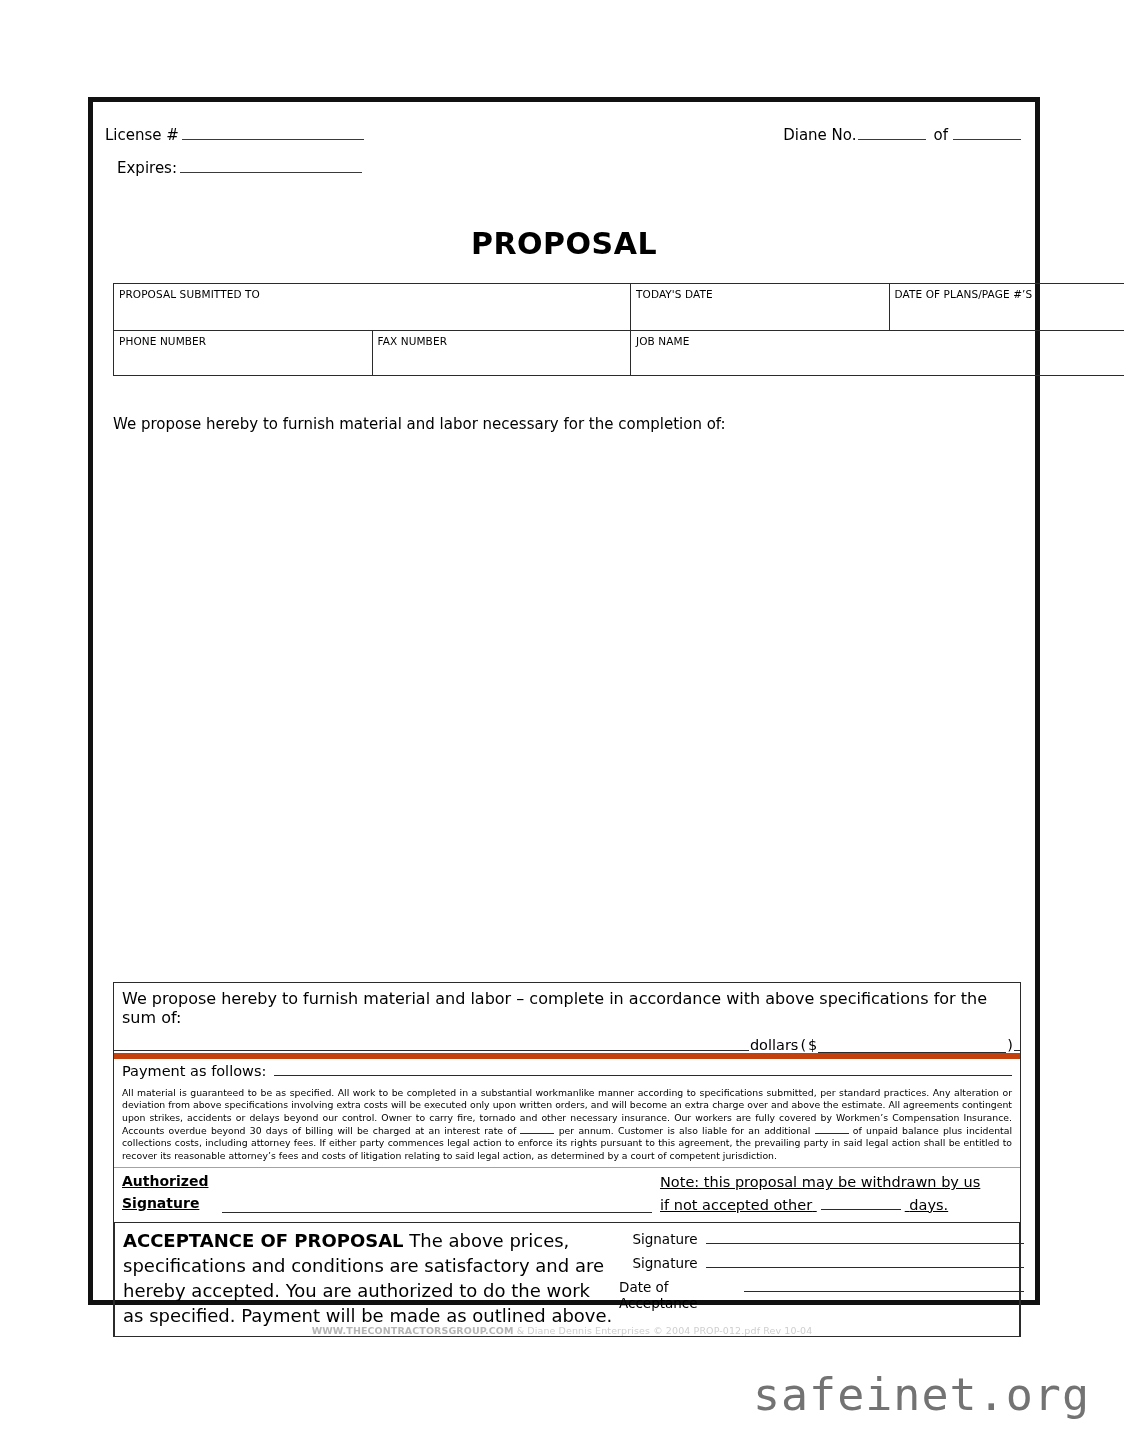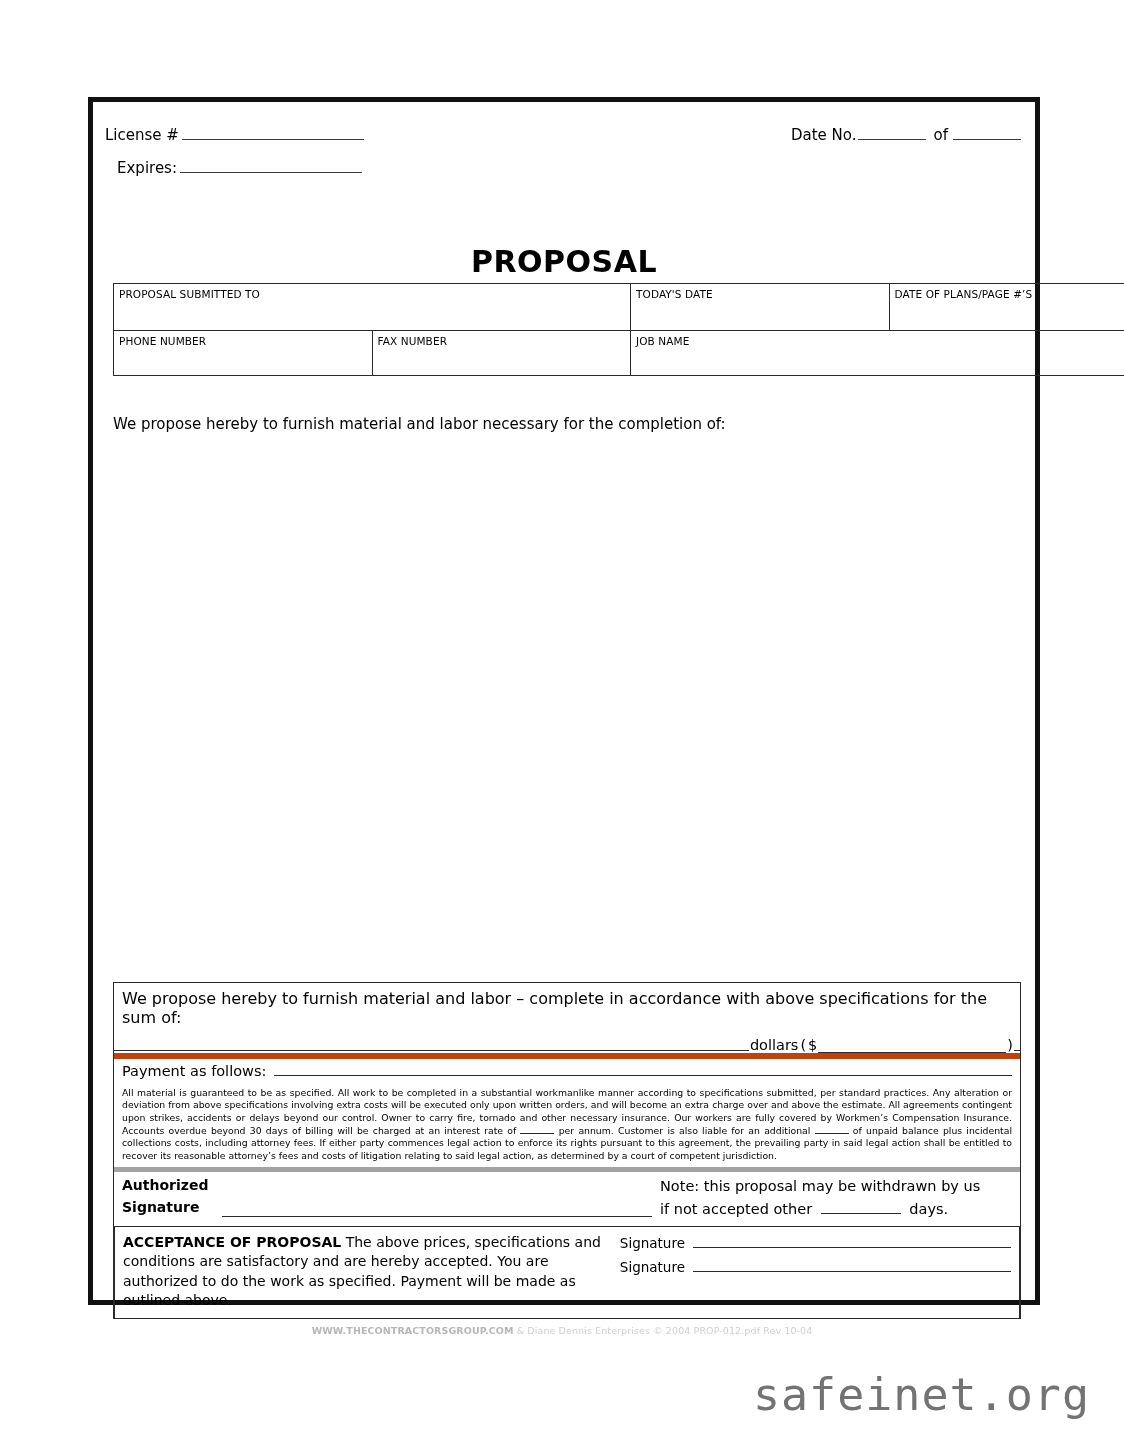--- a/index.html
+++ b/index.html
@@ -66,21 +66,21 @@
   .rule-license { width: 182px; }
   .rule-expires { width: 182px; }
   .rule-pg  { width: 68px; }
   .rule-of  { width: 68px; }
   #pageno-row .meta-label + .rule { margin-left: 1px; }
   .of-word { margin: 0 4px 0 8px; }
 
   
   #proposal-title {
     position: absolute;
-    top: 142px;
+    top: 124px;
     left: 0;
     width: 100%;
     text-align: center;
     font-size: 30px;
     font-weight: bold;
     letter-spacing: 0.5px;
   }
 
   
   #info-table {
@@ -183,21 +183,22 @@
     display: inline-block;
     width: 34px;
     border-bottom: 1px solid #2b2b2b;
     height: 9px;
   }
 
   
   #auth-row {
     display: flex;
     padding: 3px 8px 6px 8px;
-    border-top: 5px solid #a3a3a3;
+    border-top: 1px solid #a3a3a3;
+    text-decoration: underline;
   }
   #auth-left {
     width: 100px;
     font-size: 14px;
     font-weight: bold;
     line-height: 1.55;
     flex: none;
   }
   #auth-sig-wrap {
     flex: 1;
@@ -227,21 +228,21 @@
 
   
   #acceptance-box {
     display: flex;
     border: 1px solid #2b2b2b;
     padding: 6px 8px 8px 8px;
   }
   #acceptance-text {
     width: 490px;
     flex: none;
-    font-size: 14px;
+    font-size: 18px;
     line-height: 1.38;
   }
   #acceptance-text b { font-weight: bold; }
   #acceptance-sigs {
     flex: 1;
     padding-left: 6px;
   }
   .sig-line {
     display: flex;
     align-items: baseline;
@@ -296,21 +297,21 @@
       <span class="meta-label">License #</span>
       <span class="rule rule-license"></span>
     </div>
 
     <div class="meta-row" id="expires-row">
       <span class="meta-label">Expires:</span>
       <span class="rule rule-expires"></span>
     </div>
 
     <div class="meta-row" id="pageno-row">
-      <span class="meta-label">Date No.</span>
+      <span class="meta-label">Diane No.</span>
       <span class="rule rule-pg"></span>
       <span class="meta-label of-word">of</span>
       <span class="rule rule-of"></span>
     </div>
 
     <div id="proposal-title">PROPOSAL</div>
 
     <table id="info-table">
       <tbody>
           <tr>
@@ -392,20 +393,24 @@
         </div>
         <div id="acceptance-sigs">
           <div class="sig-line">
             <span>Signature</span>
             <span class="sig-rule"></span>
           </div>
           <div class="sig-line">
             <span>Signature</span>
             <span class="sig-rule"></span>
           </div>
+          <div class="sig-line">
+            <span>Date of Acceptance</span>
+            <span class="sig-rule"></span>
+          </div>
         </div>
       </div>
 
     </div>
 
   </div>
 </div>
 
 <div id="footer">
   <span class="site">WWW.THECONTRACTORSGROUP.COM</span><span> &amp; Diane Dennis Enterprises © 2004 PROP-012.pdf Rev 10-04</span>

